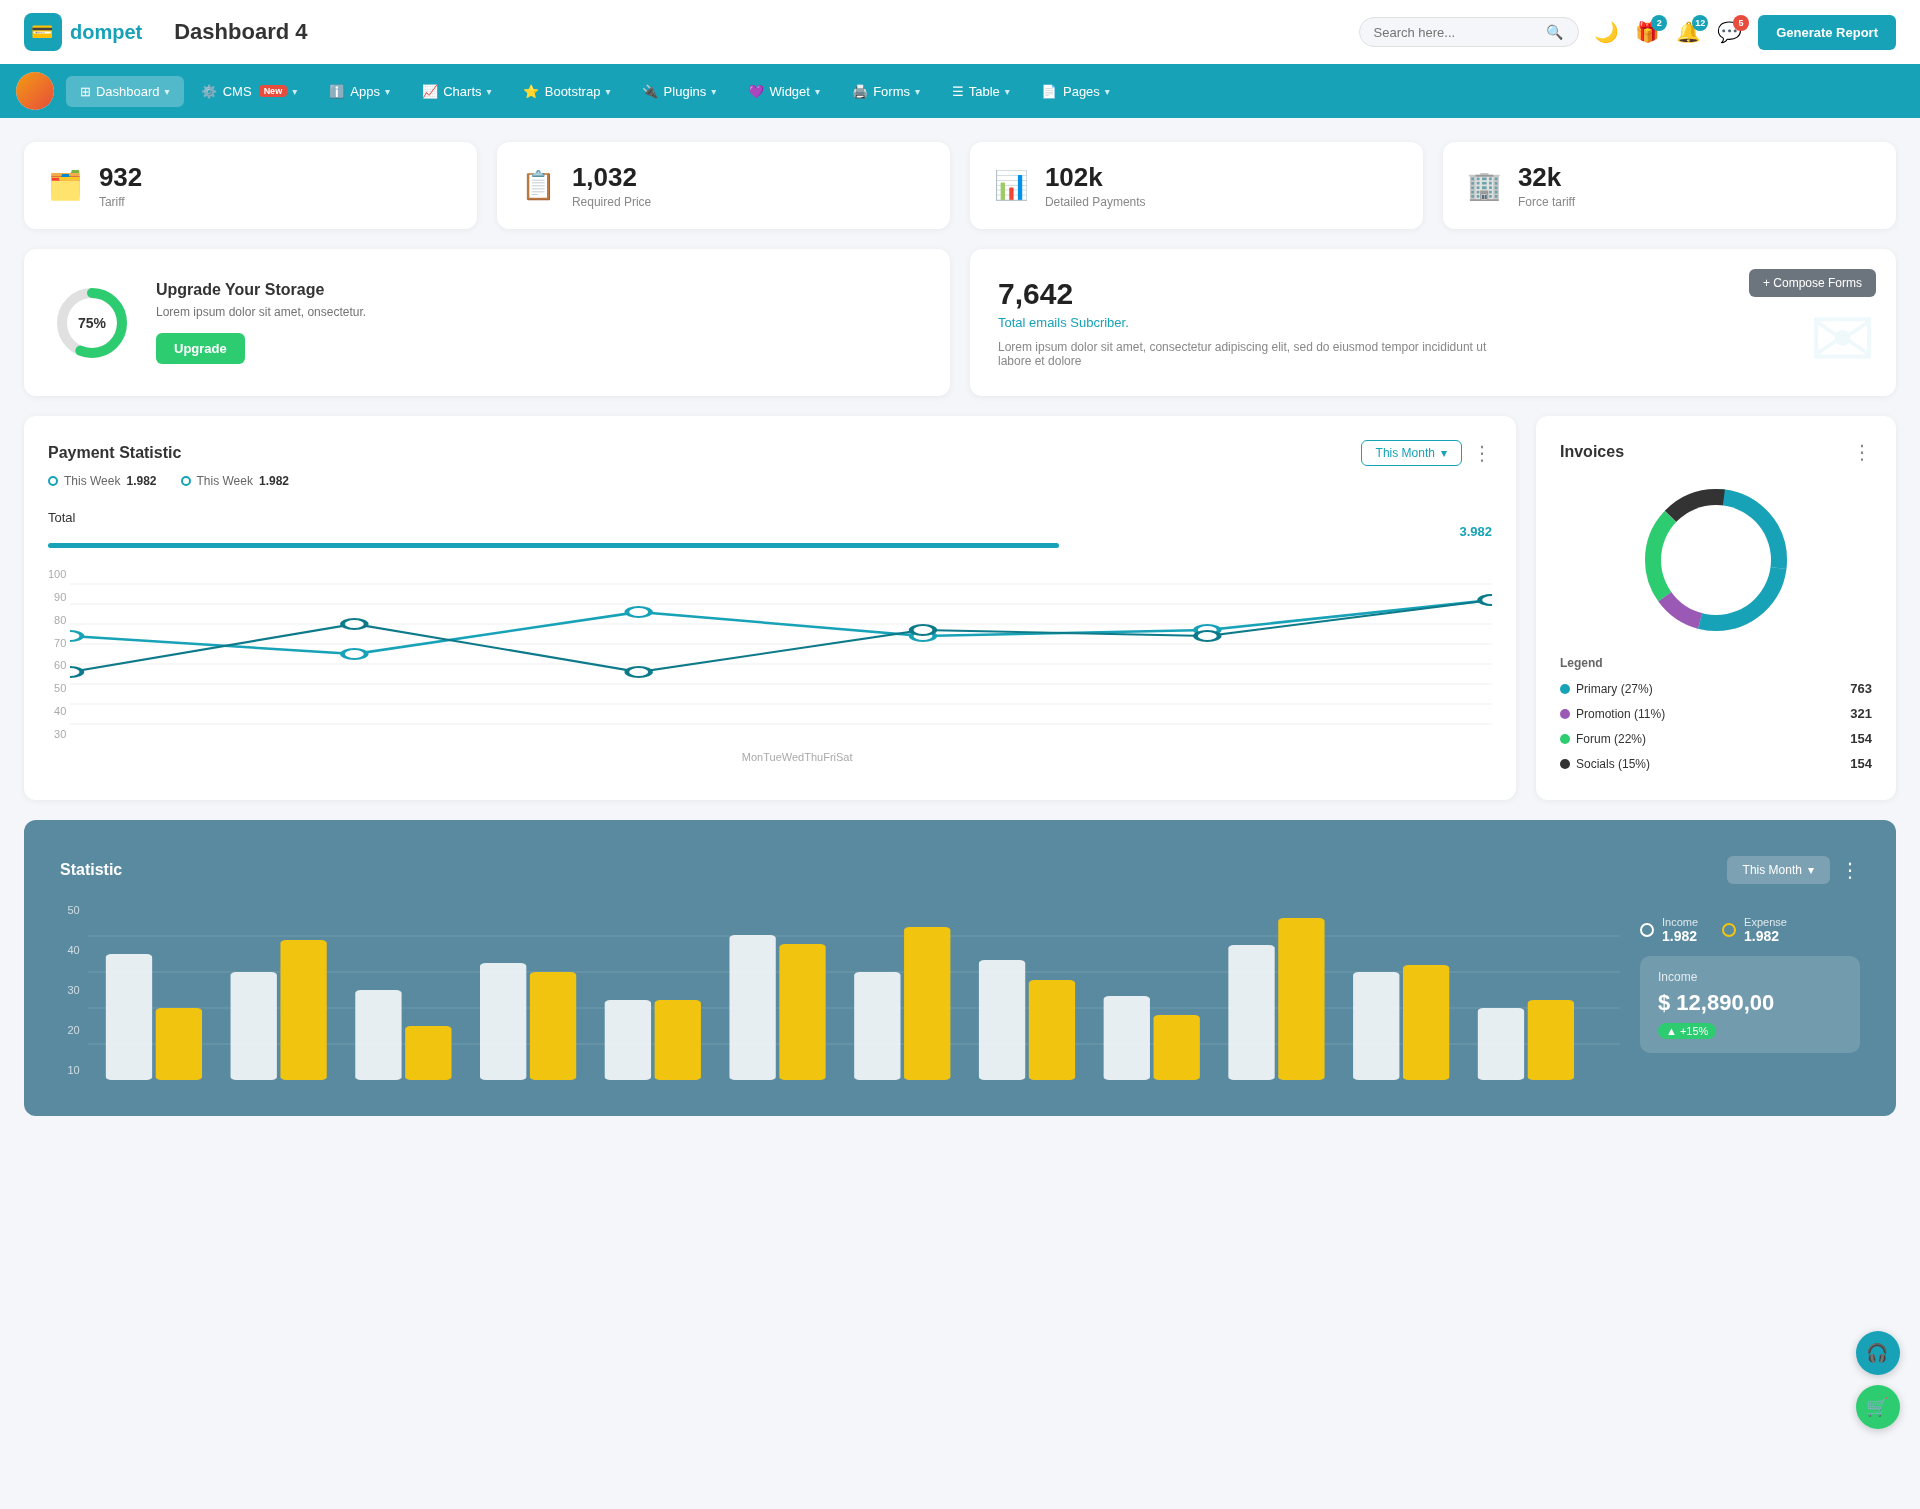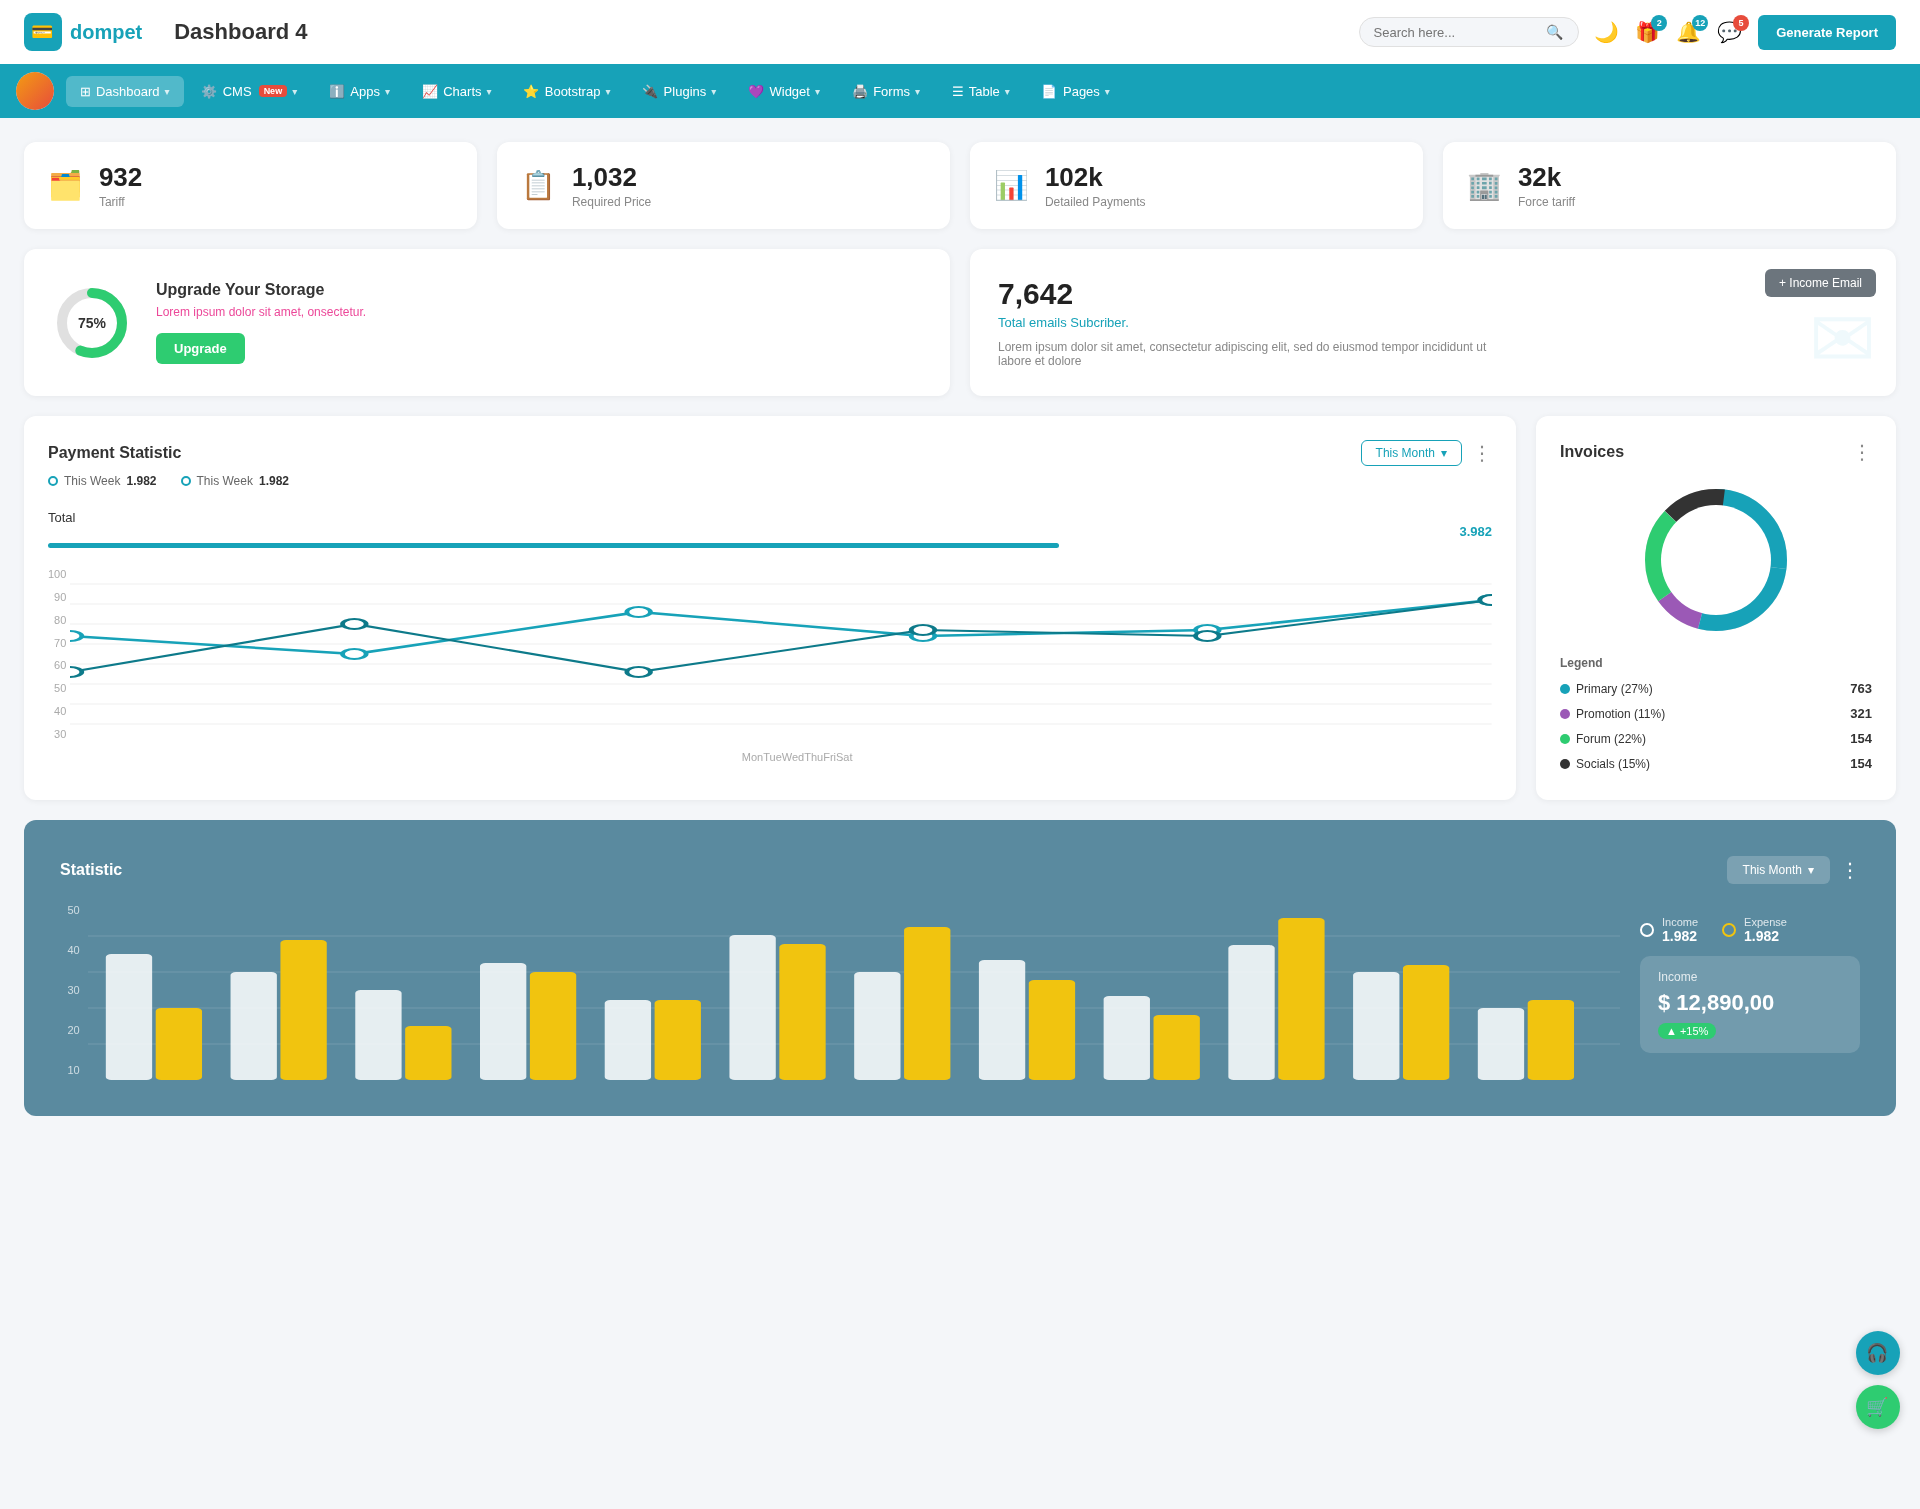--- a/index.html
+++ b/index.html
@@ -40,21 +40,21 @@
     .stat-icon.pink { color: #e91e8c; }
     .stat-value { font-size: 26px; font-weight: 700; color: #222; }
     .stat-label { font-size: 12px; color: #888; margin-top: 2px; }
 
     
     .middle-row { display: grid; grid-template-columns: 1fr 1fr; gap: 20px; margin-bottom: 20px; }
     .storage-card { background: #fff; border-radius: 12px; padding: 28px; box-shadow: 0 1px 6px rgba(0,0,0,0.06); display: flex; align-items: center; gap: 24px; }
     .donut-container { position: relative; width: 80px; height: 80px; }
     .donut-label { position: absolute; top: 50%; left: 50%; transform: translate(-50%,-50%); font-size: 14px; font-weight: 700; color: #333; }
     .storage-info h3 { font-size: 16px; font-weight: 700; margin-bottom: 6px; }
-    .storage-info p { font-size: 12px; color: #ec4899; margin-bottom: 14px; }
+    .storage-info p { font-size: 12px; color: #737373; margin-bottom: 14px; }
     .upgrade-btn { background: #2ecc71; color: #fff; border: none; border-radius: 6px; padding: 8px 18px; cursor: pointer; font-size: 13px; font-weight: 600; }
 
     .email-card { background: #fff; border-radius: 12px; padding: 28px; box-shadow: 0 1px 6px rgba(0,0,0,0.06); position: relative; overflow: hidden; }
     .email-card .compose-btn { position: absolute; top: 20px; right: 20px; background: #6c757d; color: #fff; border: none; border-radius: 6px; padding: 7px 14px; cursor: pointer; font-size: 12px; }
     .email-count { font-size: 30px; font-weight: 700; color: #222; }
     .email-sub { font-size: 13px; color: #17a2b8; margin: 4px 0 10px; }
     .email-desc { font-size: 12px; color: #888; max-width: 500px; }
     .email-icon-bg { position: absolute; right: 20px; bottom: 10px; font-size: 80px; color: #e8f7fb; opacity: 0.7; }
 
     
@@ -246,21 +246,21 @@
         <div class="donut-label">75%</div>
       </div>
       <div class="storage-info">
         <h3>Upgrade Your Storage</h3>
         <p>Lorem ipsum dolor sit amet, onsectetur.</p>
         <button class="upgrade-btn">Upgrade</button>
       </div>
     </div>
 
     <div class="email-card">
-      <button class="compose-btn">+ Income Email</button>
+      <button class="compose-btn">+ Compose Forms</button>
       <div class="email-count">7,642</div>
       <div class="email-sub">Total emails Subcriber.</div>
       <div class="email-desc">Lorem ipsum dolor sit amet, consectetur adipiscing elit, sed do eiusmod tempor incididunt ut labore et dolore</div>
       <div class="email-icon-bg">✉</div>
     </div>
   </div>
 
   <div class="charts-row">
 
     <div class="payment-card">

